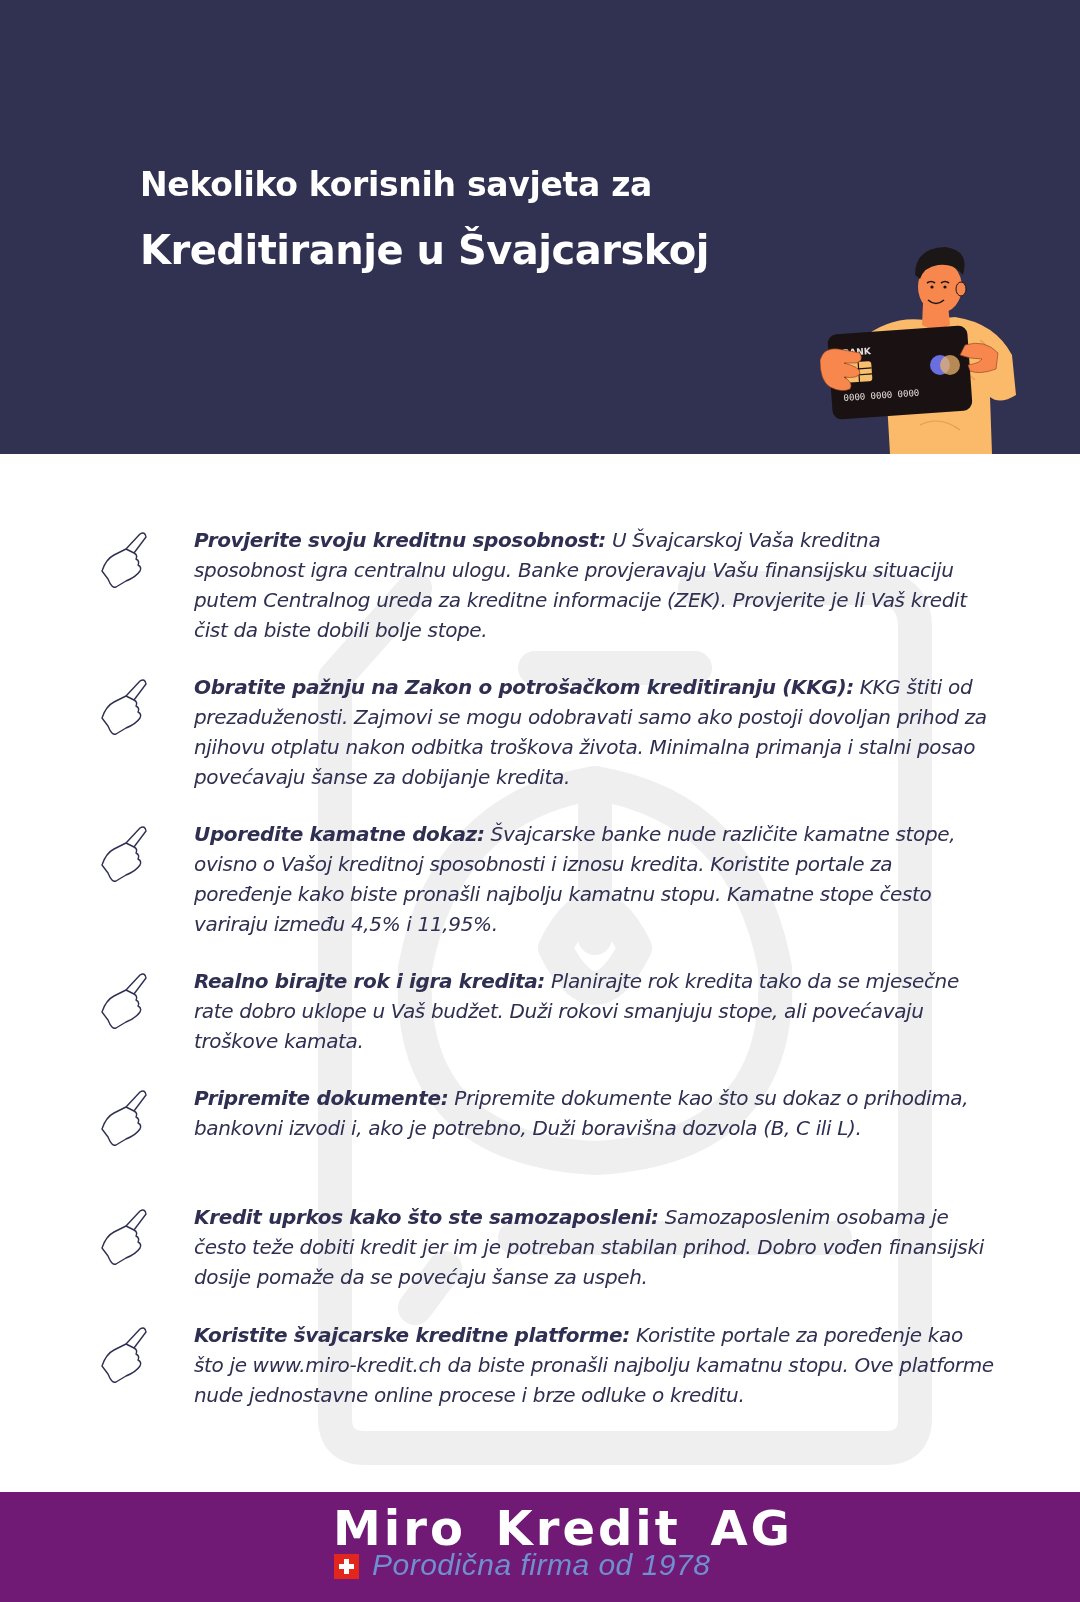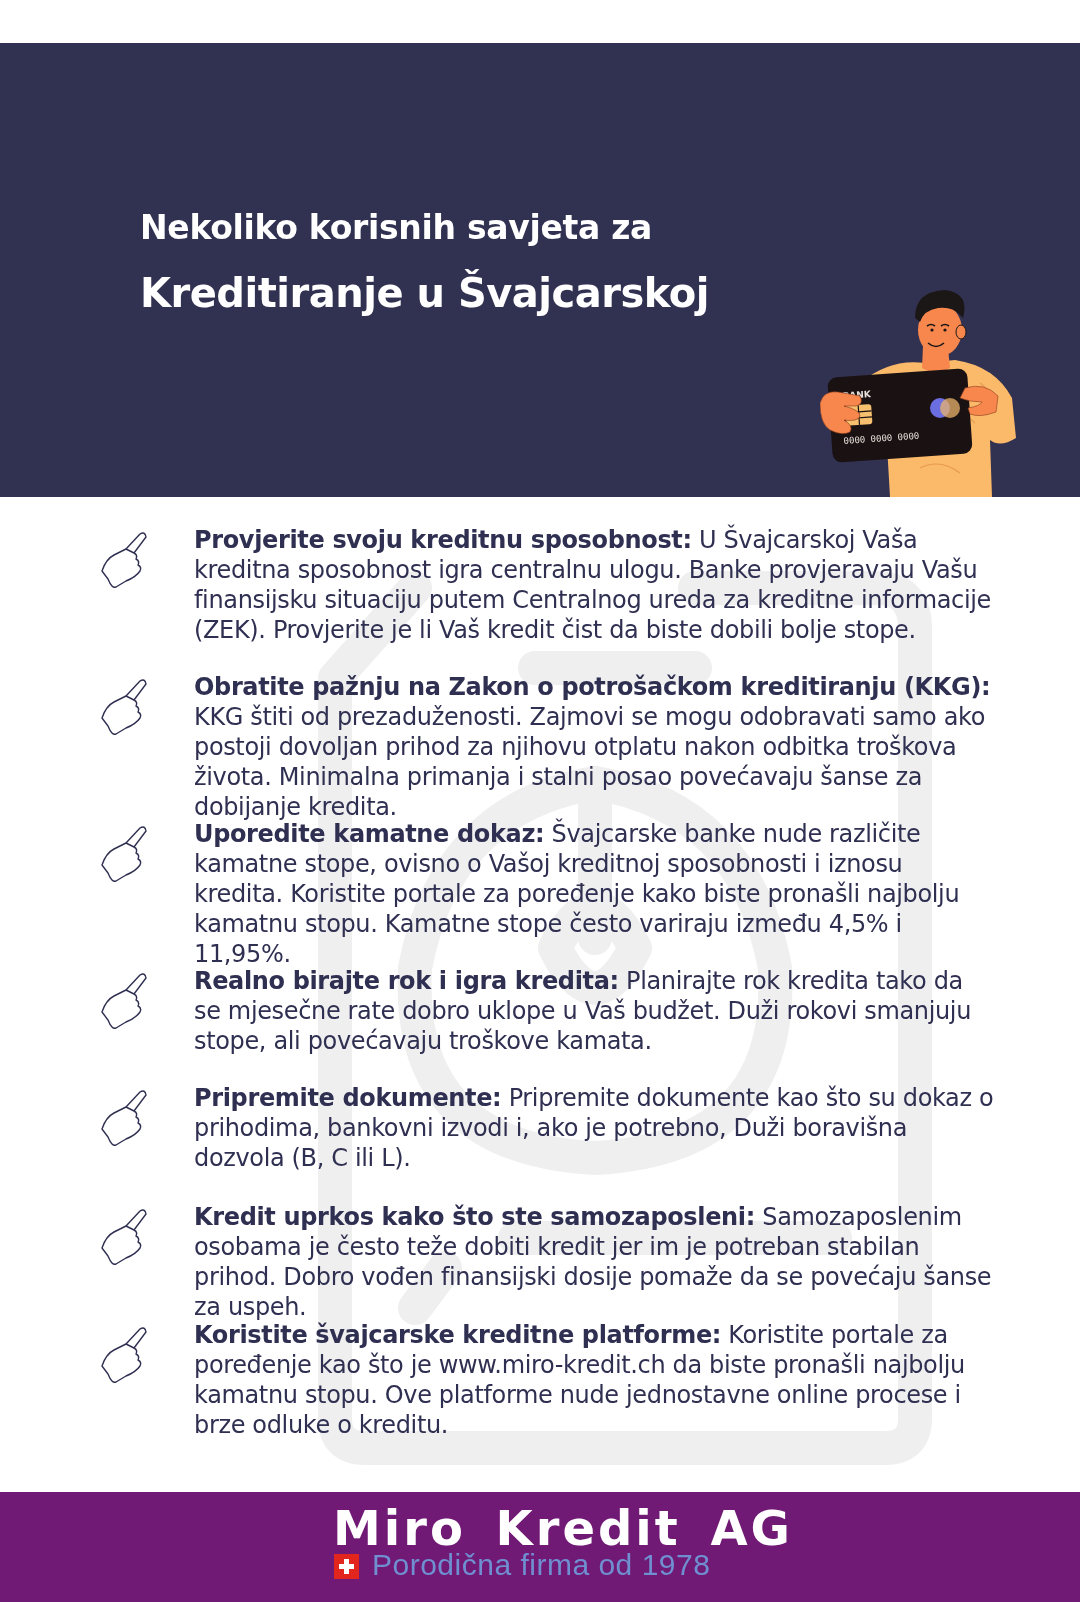--- a/index.html
+++ b/index.html
@@ -2,63 +2,62 @@
 <html><head>
 <meta charset="utf-8">
 <style>
   * { margin: 0; padding: 0; box-sizing: border-box; }
   html, body { width: 1080px; height: 1602px; background: #ffffff; overflow: hidden; }
   body { position: relative; font-family: "DejaVu Sans", sans-serif; color: #2f2f52; }
 
   .header {
     position: absolute; left: 0; top: 0; width: 1080px; height: 454px;
     background: #313152;
-    margin-top: 43px;
   }
   .header .subtitle {
     position: absolute; left: 140px; top: 165px;
     font-family: "DejaVu Sans", sans-serif; font-weight: bold;
     font-size: 33px; color: #ffffff; letter-spacing: -0.3px;
   }
   .header .title {
     position: absolute; left: 140px; top: 227px;
     font-family: "DejaVu Sans", sans-serif; font-weight: bold;
     font-size: 40px; color: #ffffff; letter-spacing: -0.5px;
   }
   .illustration { position: absolute; left: 820px; top: 245px; width: 215px; height: 209px; }
 
   .watermark { position: absolute; left: 295px; top: 548px; width: 660px; height: 920px; pointer-events: none; }
 
   .tips { position: absolute; left: 0; top: 525px; width: 1080px; }
   .tip { position: absolute; left: 0; width: 1080px; }
   .tip .hand { position: absolute; left: 100px; top: 6px; width: 50px; height: 58px; }
   .tip .text {
     position: absolute; left: 194px; width: 800px;
-    font-family: "DejaVu Sans", sans-serif; font-size: 24px; line-height: 30px;
-    color: #2f2f52; letter-spacing: -0.35px;
+    font-family: "DejaVu Sans", sans-serif; font-size: 20px; line-height: 30px;
+    color: #2f2f52; letter-spacing: -0.35px; font-style: italic;
   }
   .tip .text b { font-weight: bold; }
 
   .footer {
     position: absolute; left: 0; top: 1492px; width: 1080px; height: 110px;
     background: #701a75;
   }
   .brand {
     position: absolute; left: 333px; top: 8px;
     font-family: "DejaVu Sans", sans-serif; font-weight: bold; font-size: 48px;
     color: #ffffff; letter-spacing: 3px; word-spacing: 10px;
   }
   .flag {
     position: absolute; left: 334px; top: 62px; width: 25px; height: 25px; background: #e2261d;
   }
   .flag::before { content: ""; position: absolute; left: 10px; top: 5px; width: 5px; height: 15px; background: #fff; }
   .flag::after { content: ""; position: absolute; left: 5px; top: 10px; width: 15px; height: 5px; background: #fff; }
   .tagline {
     position: absolute; left: 372px; top: 56px;
-    font-family: "Liberation Sans", sans-serif; font-size: 30px;
+    font-family: "Liberation Sans", sans-serif; font-style: italic; font-size: 30px;
     color: #6f8fd0; letter-spacing: 0.5px;
   }
 </style>
 </head>
 <body>
 
 <div class="header">
   <div class="subtitle">Nekoliko korisnih savjeta za</div>
   <div class="title">Kreditiranje u Švajcarskoj</div>
 

